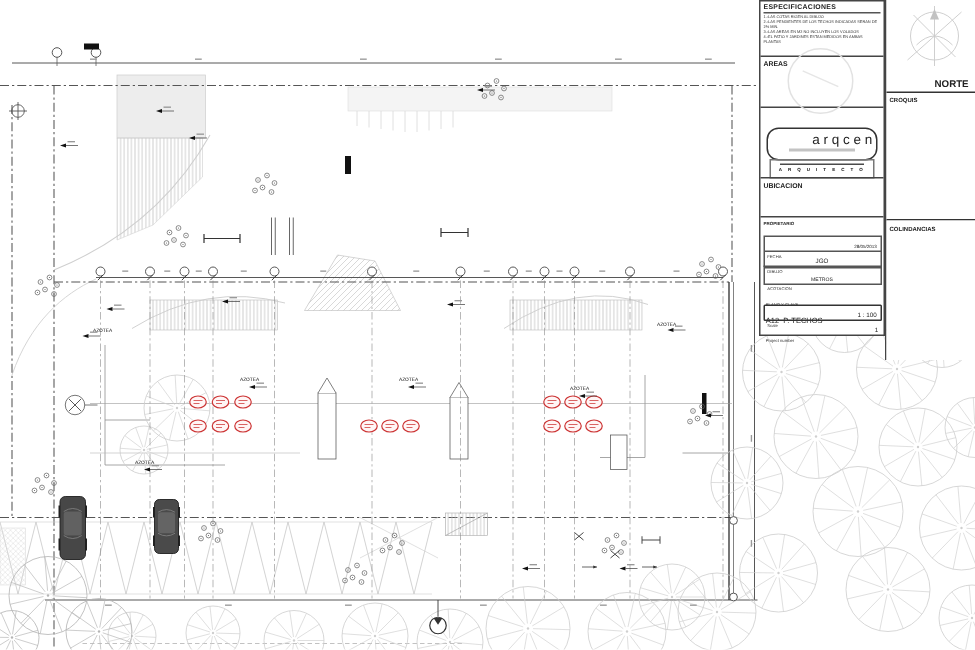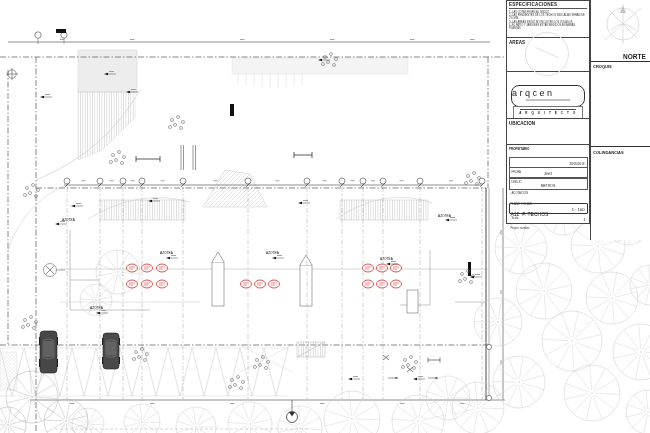--- a/index.html
+++ b/index.html
@@ -12,21 +12,21 @@
        border:0.8px solid #444;box-sizing:border-box;}
   .tbL .sect{position:absolute;left:0;right:0;box-sizing:border-box;}
   .spec{top:0;height:37px;border-bottom:0.7px solid #444;padding:1px 2px;}
   .spec-title{font-size:4.6px;font-weight:bold;letter-spacing:0.2px;border-bottom:0.5px solid #555;padding-bottom:0.5px;}
   .spec-notes{transform:scale(0.5);transform-origin:0 0;width:200%;font-size:5.2px;line-height:1.25;color:#333;margin-top:1px;}
   .areas{top:37px;height:34px;border-bottom:0.7px solid #444;padding:2px;}
   .areas-title{font-size:4.6px;font-weight:bold;}
   .circle-sketch{position:absolute;left:18px;top:-6px;width:42px;height:42px;border:0.6px solid #e2e2e2;border-radius:50%;}
   .circle-sketch:before{content:"";position:absolute;left:8px;top:19px;width:26px;height:0;border-top:0.6px solid #e6e6e6;transform:rotate(24deg);}
   .logo-box{position:absolute;left:4px;right:4px;top:84px;height:20px;border:1.1px solid #333;border-radius:8px;
-            text-align:left;background:#fff;}
+            text-align:right;background:#fff;}
   .logo-text{font-size:9px;letter-spacing:2.5px;margin-top:2px;color:#222;}
   .logo-tag{height:1.6px;background:#c3c3c3;width:62%;margin:1px auto 0;}
   .arch-box{position:absolute;left:6px;right:6px;top:105px;height:11px;border:0.5px solid #777;text-align:center;}
   .arch-bar{height:1.8px;background:#4a4a4a;width:56px;margin:1.5px auto 0;}
   .arch-title{font-size:3px;font-weight:bold;letter-spacing:1.6px;margin-top:1px;color:#111;}
   .ubic{top:117px;height:27px;border:0.7px solid #444;border-left:none;border-right:none;padding:1.5px 2px;}
   .ubic-title{font-size:4.6px;font-weight:bold;}
   .prop{top:144px;height:12px;padding:2px;}
   .prop-title{font-size:3px;font-weight:bold;}
   .row{position:absolute;left:1.5px;right:1.5px;border:0.6px solid #555;box-sizing:border-box;padding:0.5px 2px;}

